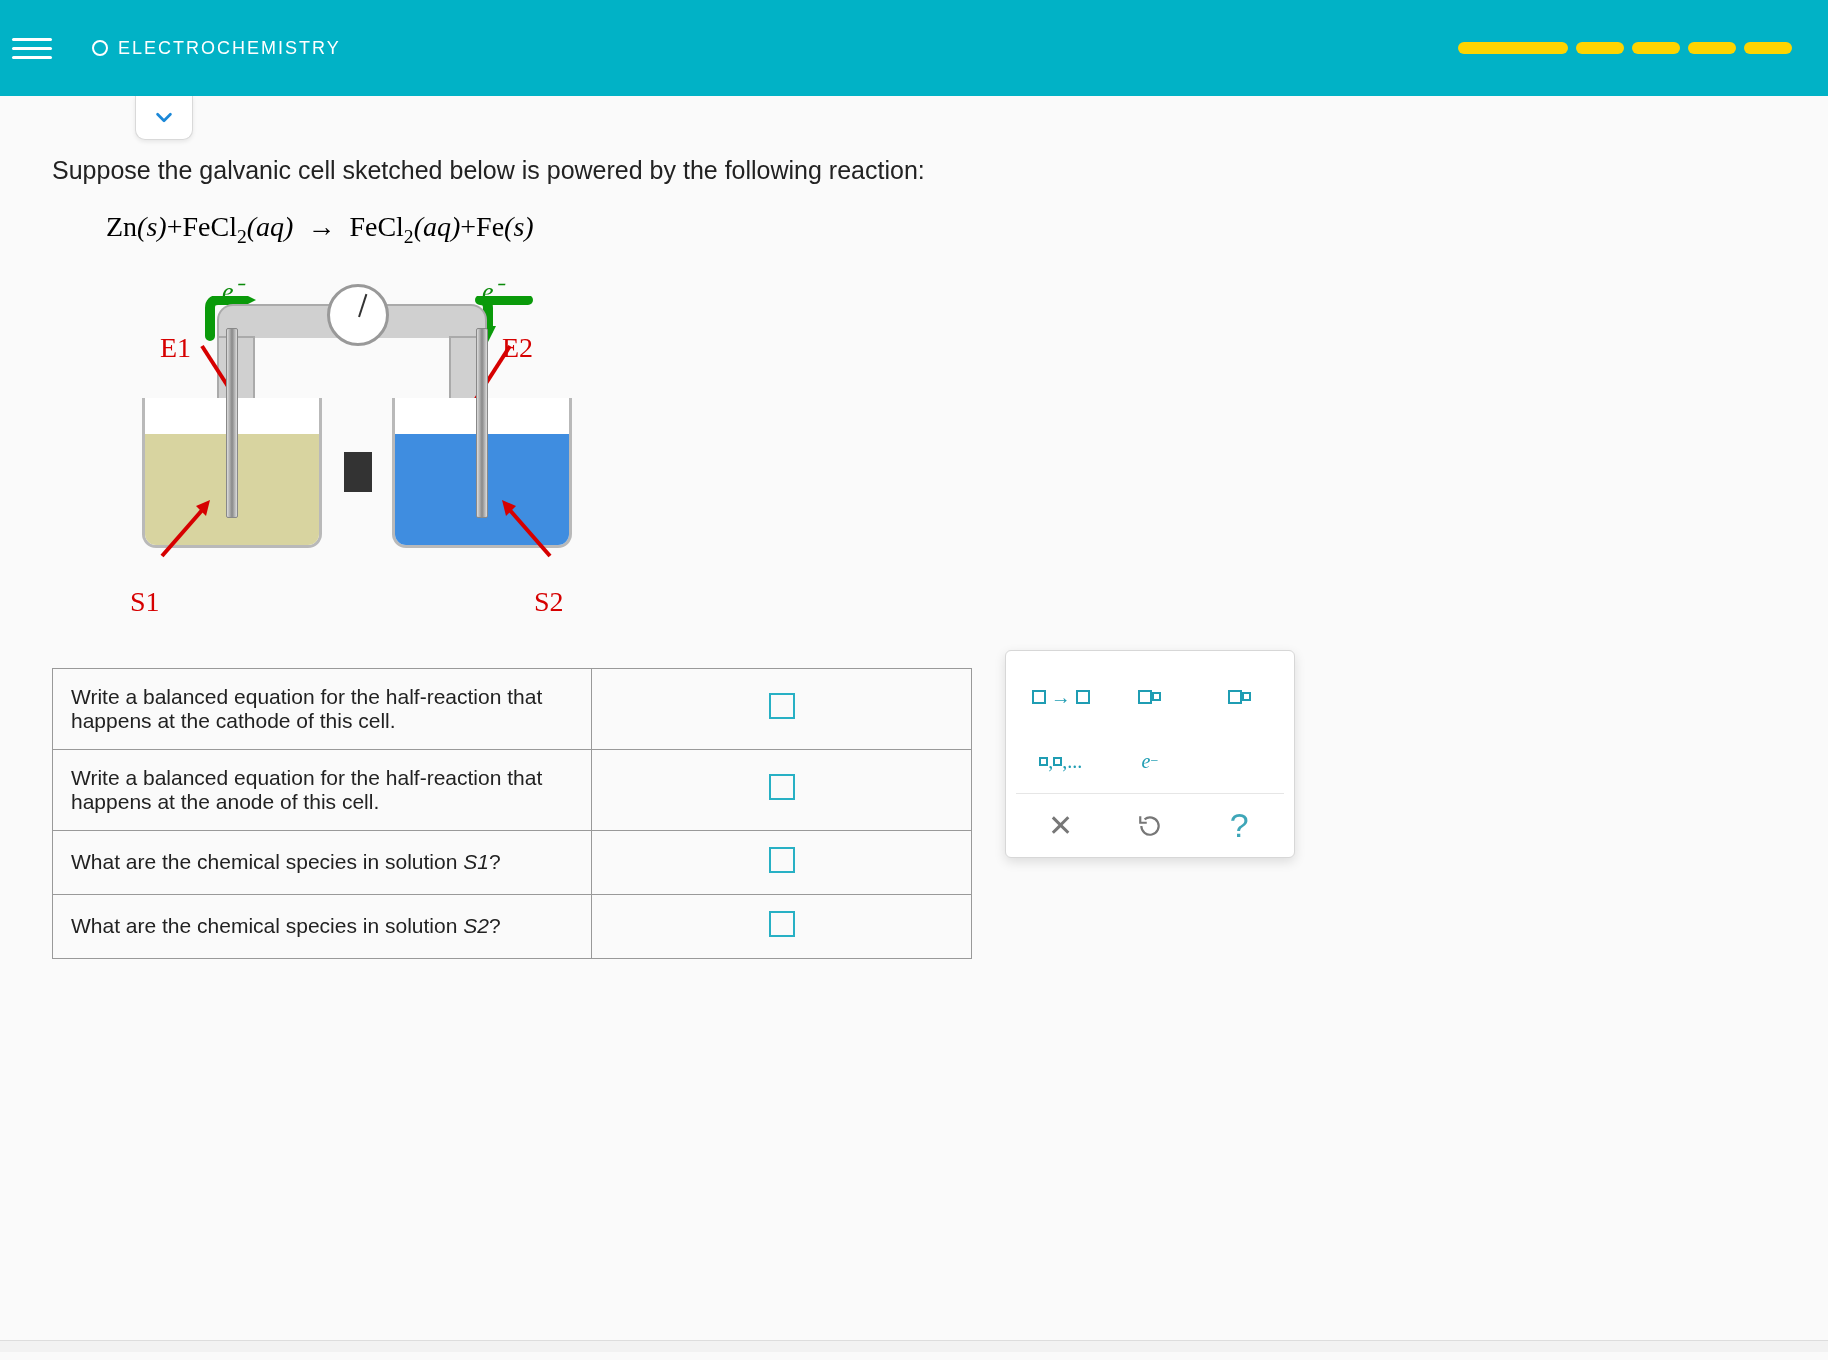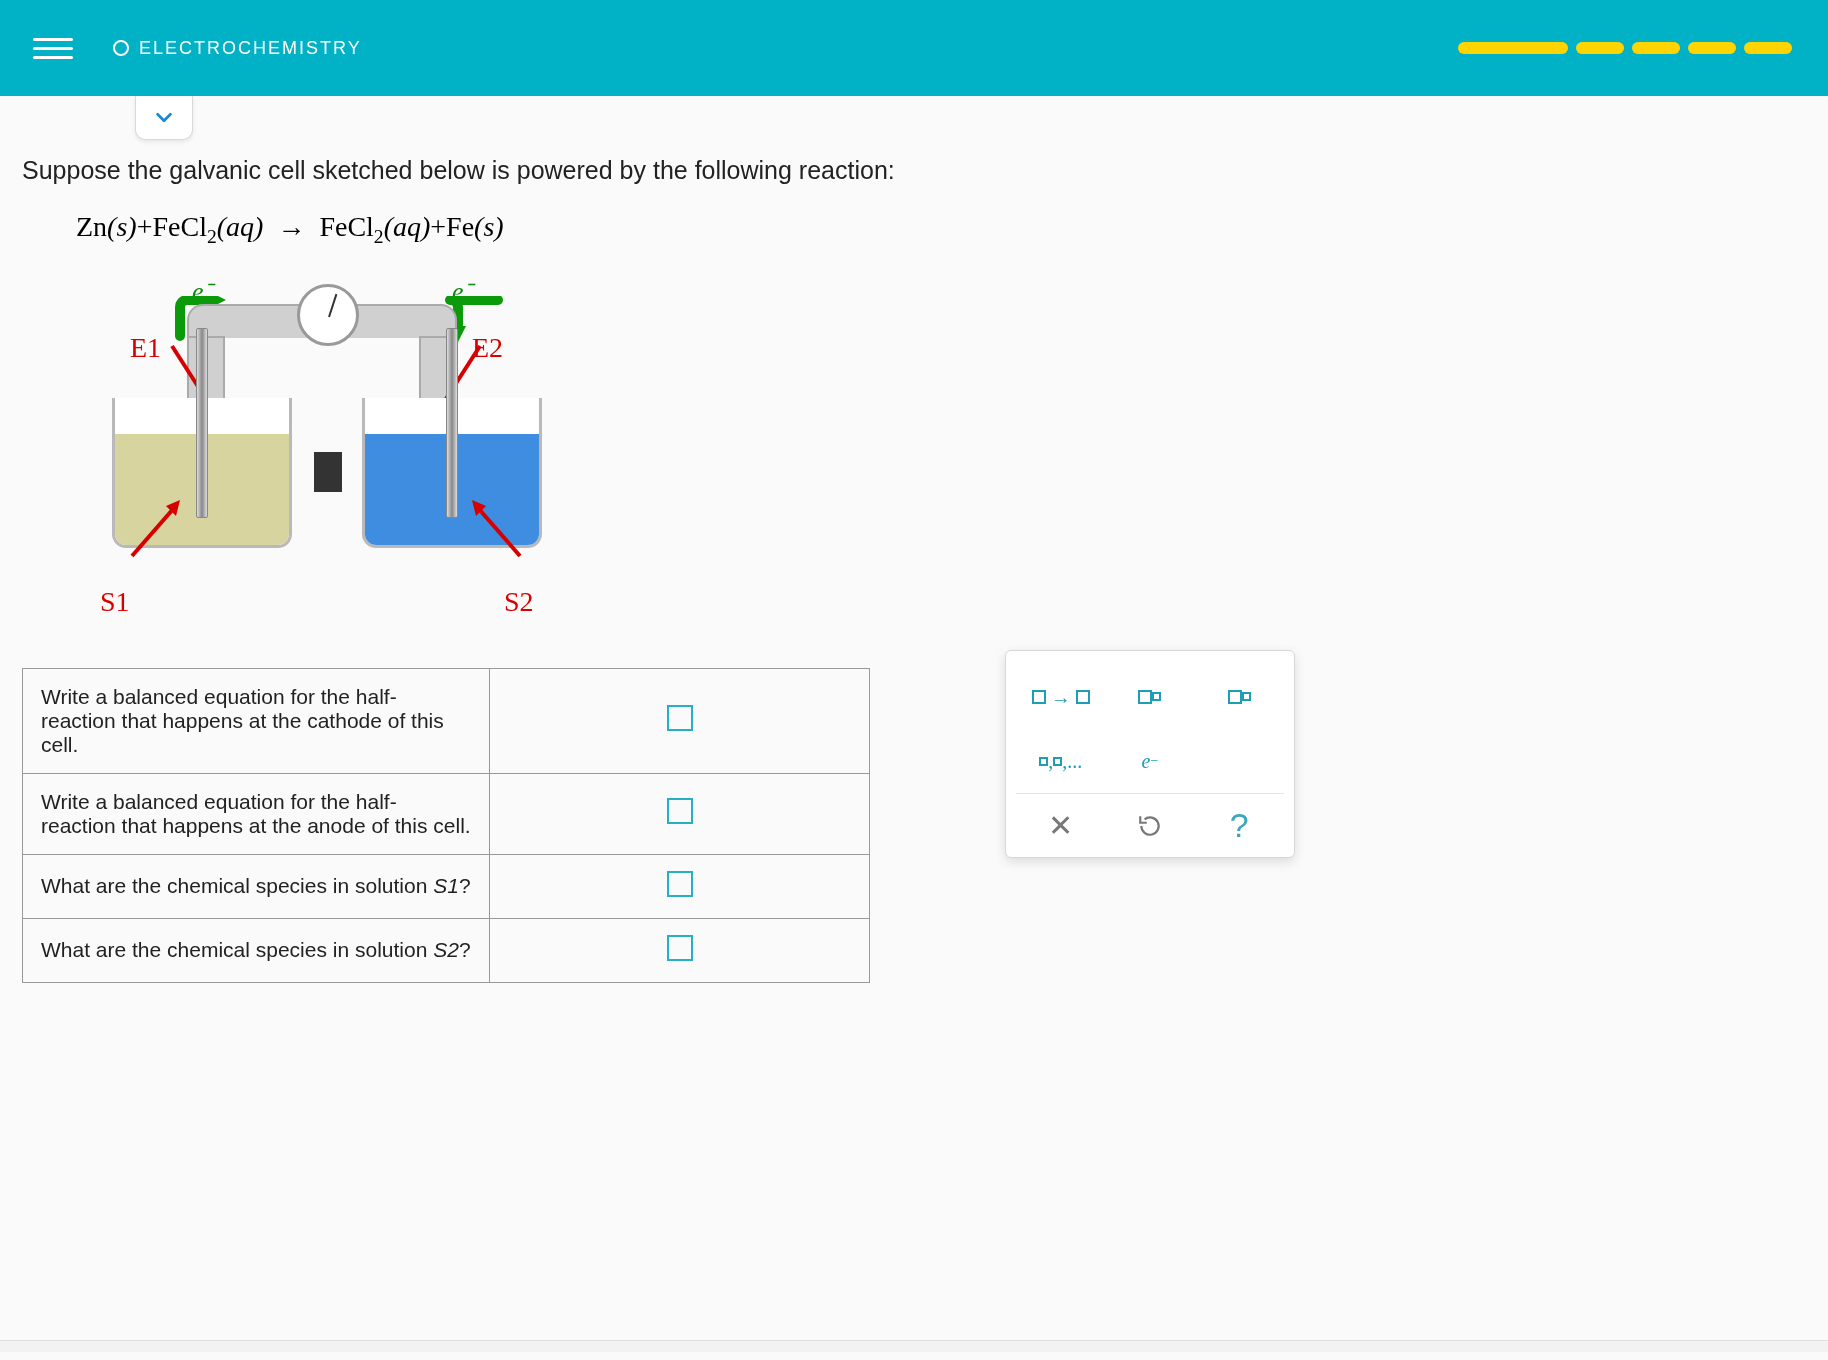--- a/index.html
+++ b/index.html
@@ -1,32 +1,32 @@
 <!DOCTYPE html>
 <html><head>
 <meta charset="utf-8">
 <style>
   * { box-sizing: border-box; margin: 0; padding: 0; }
   html, body { width: 1828px; height: 1360px; font-family: Arial, Helvetica, sans-serif; background: #fafafa; overflow: hidden; }
 
-  .header { background: #01b2c6; color: #fff; height: 96px; display: flex; align-items: center; padding: 0 33px; position: relative; text-align: center; }
+  .header { background: #01b2c6; color: #fff; height: 96px; display: flex; align-items: center; padding: 0 12px; position: relative; text-align: center; }
   .hamburger { width: 40px; display: flex; flex-direction: column; gap: 6px; cursor: pointer; }
   .hamburger span { display: block; height: 3px; background: #fff; border-radius: 2px; }
   .header-text { margin-left: 40px; }
   .header-chapter { font-size: 18px; letter-spacing: 2px; font-weight: 400; display: flex; align-items: center; gap: 10px; }
   .circle-empty { width: 16px; height: 16px; border: 2px solid #fff; border-radius: 50%; display: inline-block; }
   .header-title { font-size: 26px; margin-top: 6px; }
   .progress { position: absolute; right: 36px; top: 50%; transform: translateY(-50%); display: flex; gap: 8px; }
   .progress span { width: 48px; height: 12px; border-radius: 6px; background: #ffd400; display: inline-block; }
   .progress span:first-child { width: 110px; }
 
   .chevron-tab { position: absolute; left: 135px; top: 96px; width: 58px; height: 44px; background: #fff; border:1px solid #d9d9d9; border-top:none; border-radius: 0 0 10px 10px; display:flex; align-items:center; justify-content:center; cursor:pointer; box-shadow: 0 2px 4px rgba(0,0,0,.08); }
   .chevron-tab svg { width: 22px; height: 22px; }
 
-  .content { padding: 60px 52px 40px 22px; }
+  .content { padding: 60px 52px 40px 52px; }
   .prompt { font-size: 25px; color: #222; margin-bottom: 26px; }
 
   .equation { font-family: Georgia, 'Times New Roman', serif; font-size: 28px; margin-left: 54px; margin-bottom: 30px; }
   .equation i { font-style: italic; }
   .equation sub { font-size: 0.7em; }
 
   .diagram-wrap { position: relative; width: 540px; height: 350px; margin-left: 70px; margin-bottom: 40px; }
   .e-label { position:absolute; font-family: Georgia, serif; font-style: italic; font-size: 26px; color:#0a8a0a; }
   .redlabel { position:absolute; font-family: Georgia, serif; font-size: 28px; color:#d60000; font-weight: 500;}
   .beaker { position:absolute; bottom: 80px; width: 180px; height: 150px; }
@@ -41,21 +41,21 @@
   .bridge::before, .bridge::after{ content:''; position:absolute; top:30px; width:34px; height:60px; background:#d0d0d0; border:2px solid #aaa; }
   .bridge::before{ left:-2px; }
   .bridge::after{ right:-2px; }
   .meter { position:absolute; top:6px; left:205px; width:62px; height:62px; border-radius:50%; background:#fff; border:3px solid #999; display:flex; align-items:center; justify-content:center;}
   .meter::before{content:''; position:absolute; width:2px; height:24px; background:#333; top:6px; left:50%; transform-origin:bottom; transform:rotate(18deg);}
   .green-arrow { position:absolute; top:18px; }
   .ga-left { left:78px; }
   .ga-right { left:352px; }
   .saltplug { position:absolute; top:174px; left:222px; width:28px; height:40px; background:#333; }
 
-  .qtable { border-collapse: collapse; width: 848px; }
+  .qtable { border-collapse: collapse; width: 920px; }
   .qtable td { border:1px solid #999; padding: 16px 18px; font-size: 21px; color:#222; vertical-align: middle; }
   .qtable td.answer { width: 380px; text-align:center; }
   .answer-box { width: 26px; height: 26px; border:2px solid #27b0c4; display:inline-block; cursor:text; }
 
   .tool-panel { position:absolute; left: 1005px; top: 650px; width: 290px; background:#fff; border:1px solid #d7d7d7; border-radius:6px; box-shadow: 0 4px 12px rgba(0,0,0,.12); padding: 14px 10px 0 10px;}
   .tool-row { display:flex; justify-content:space-around; align-items:center; height:64px; }
   .tool-btn { width:78px; height:54px; display:flex; align-items:center; justify-content:center; font-size:20px; color:#1f9db3; border-radius:4px; cursor:pointer; font-family: Georgia, serif;}
   .tool-row.actions { border-top:1px solid #e6e6e6; }
   .tool-row.actions .tool-btn { color:#777; font-size: 30px; font-family: Arial, sans-serif;}
 

